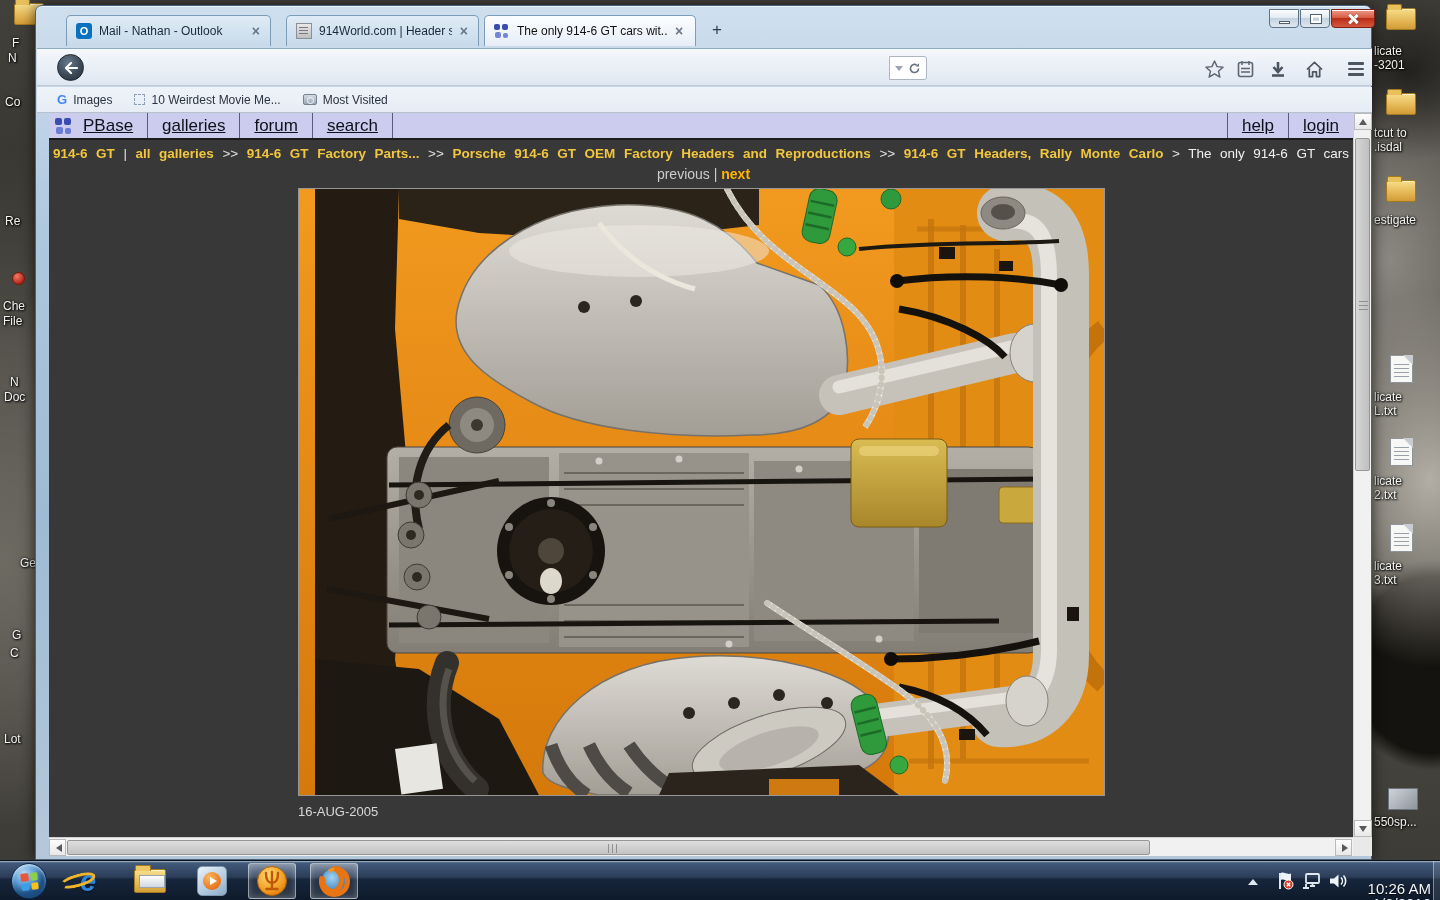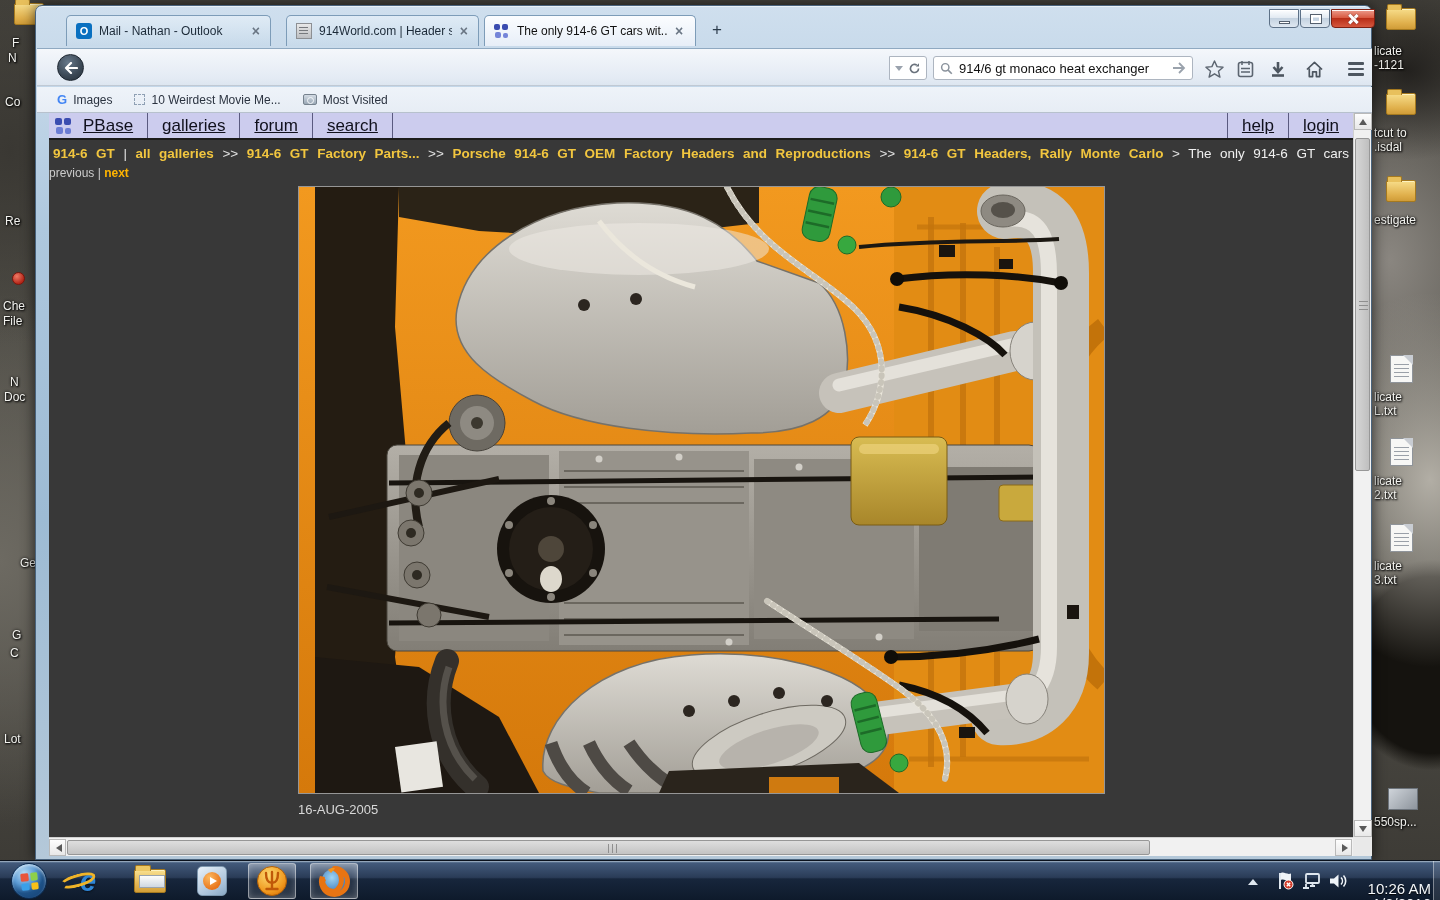--- a/index.html
+++ b/index.html
@@ -105,21 +105,21 @@
 .pblogo .b { left:9px; top:1px; width:7px; height:7px; border-radius:2px; background:#3a4cb0;}
 .pblogo .c { left:1px; top:10px; width:7px; height:7px; border-radius:2px; background:#6b7cd4;}
 .pblogo .d { left:10px; top:11px; width:6px; height:6px; border-radius:2px; background:#6b7cd4;}
 .pbnav .spring { flex:1; }
 .pagedark { color:#e4e4e4; }
 .bc { padding:4px 4px 0 4px; font-size:13.5px; line-height:1.45;
   text-align:justify; text-align-last:justify; text-justify:inter-word; }
 .bc .lk { color:#f2c63f; font-weight:bold; }
 .bc .sp { color:#e0e0e0; }
 .bc .pl { color:#f0f0f0; }
-.pager { text-align:left; padding:2px 6px 0 0; font-size:12px; color:#cccccc; }
+.pager { text-align:center; padding:2px 6px 0 11px; font-size:14px; color:#cccccc; }
 .pager .next { color:#ffb400; font-weight:bold; }
 .photo-frame { width:807px; margin:6px auto 0 auto; border:1px solid #969696; background:#000; }
 .caption { margin:8px 0 0 249px; font-size:13px; color:#d8d8d8; }
 
 
 .vscroll { position:absolute; left:1317px; top:107px; width:18px; height:724px; background:#f1f1f1; border-left:1px solid #d0d0d0; }
 .sbtn { position:absolute; left:0; width:18px; height:17px; background:linear-gradient(#fdfdfd,#e8e8e8); border:1px solid #b9b9b9; }
 .tri-up { position:absolute; left:4px; top:6px; border:4.5px solid transparent; border-bottom:6px solid #5a5a5a; margin-top:-5px; }
 .tri-down { position:absolute; left:4px; top:5px; border:4.5px solid transparent; border-top:6px solid #5a5a5a; }
 .tri-left { position:absolute; left:4px; top:4px; border:4.5px solid transparent; border-right:6px solid #5a5a5a; margin-left:-2px; }
@@ -176,21 +176,21 @@
 <span class="dlab" style="left:3px; top:299px;">Che</span>
 <span class="dlab" style="left:3px; top:314px;">File</span>
 <span class="dlab" style="left:10px; top:375px;">N</span>
 <span class="dlab" style="left:4px; top:390px;">Doc</span>
 <span class="dlab" style="left:8px; top:556px;margin-left:12px;">Ge</span>
 <span class="dlab" style="left:12px; top:628px;">G</span>
 <span class="dlab" style="left:10px; top:646px;">C</span>
 <span class="dlab" style="left:4px; top:732px;">Lot</span>
 
 <div class="dfolder" style="left:1386px; top:8px;"></div>
-<span class="ricon-lab" style="top:44px;"><span>licate</span><br><span>-1121</span></span>
+<span class="ricon-lab" style="top:44px;"><span>licate</span><br><span>-3201</span></span>
 <div class="dfolder" style="left:1386px; top:93px;"></div>
 <span class="ricon-lab" style="top:126px;"><span>tcut to</span><br><span>.isdal</span></span>
 <div class="dfolder" style="left:1386px; top:180px;"></div>
 <span class="ricon-lab" style="top:213px;">estigate</span>
 <div class="dtxt" style="left:1390px; top:355px;"></div>
 <span class="ricon-lab" style="top:390px;"><span>licate</span><br><span>L.txt</span></span>
 <div class="dtxt" style="left:1390px; top:438px;"></div>
 <span class="ricon-lab" style="top:474px;"><span>licate</span><br><span>2.txt</span></span>
 <div class="dtxt" style="left:1390px; top:524px;"></div>
 <span class="ricon-lab" style="top:559px;"><span>licate</span><br><span>3.txt</span></span>
@@ -236,30 +236,20 @@
     <div class="backbtn">
       <svg width="14" height="12" viewBox="0 0 14 12">
           <path d="M7 1 L2 6 L7 11 M2 6 H13" stroke="#fff" stroke-width="2.2" fill="none" stroke-linecap="round" stroke-linejoin="round"></path>
         </svg>
     </div>
     <div class="urlextra">
       <i class="chev-down"></i>
       <svg width="13" height="13" viewBox="0 0 16 16">
           <path d="M13 8 a5 5 0 1 1 -2.1-4.1" stroke="#6a727c" stroke-width="2" fill="none"></path>
           <path d="M13.5 1.5 L13.5 5.5 L9.5 5.5 Z" fill="#6a727c"></path>
-        </svg>
-    </div>
-    <div class="searchbar">
-      <svg width="13" height="13" viewBox="0 0 16 16">
-          <circle cx="6.5" cy="6.5" r="4.5" fill="none" stroke="#8a929c" stroke-width="1.8"></circle>
-          <path d="M10 10 L14.5 14.5" stroke="#8a929c" stroke-width="2"></path>
-        </svg>
-      <input readonly="" value="914/6 gt monaco heat exchanger" style="">
-      <svg width="14" height="12" viewBox="0 0 14 12">
-          <path d="M1 6 H12 M7 1 L12 6 L7 11" stroke="#9aa2ac" stroke-width="1.8" fill="none"></path>
         </svg>
     </div>
     <div class="toolico" style="left:1165px;">
       <svg width="19" height="18" viewBox="0 0 20 19">
           <path d="M10 1 L12.7 7 L19 7.6 L14.2 11.8 L15.7 18 L10 14.6 L4.3 18 L5.8 11.8 L1 7.6 L7.3 7 Z" fill="none" stroke="#5c6570" stroke-width="1.5" stroke-linejoin="round"></path>
         </svg>
     </div>
     <div class="toolico" style="left:1196px;">
       <svg width="17" height="18" viewBox="0 0 17 18">
           <rect x="1.5" y="2.5" width="14" height="14" rx="2" fill="none" stroke="#5c6570" stroke-width="1.6"></rect>

